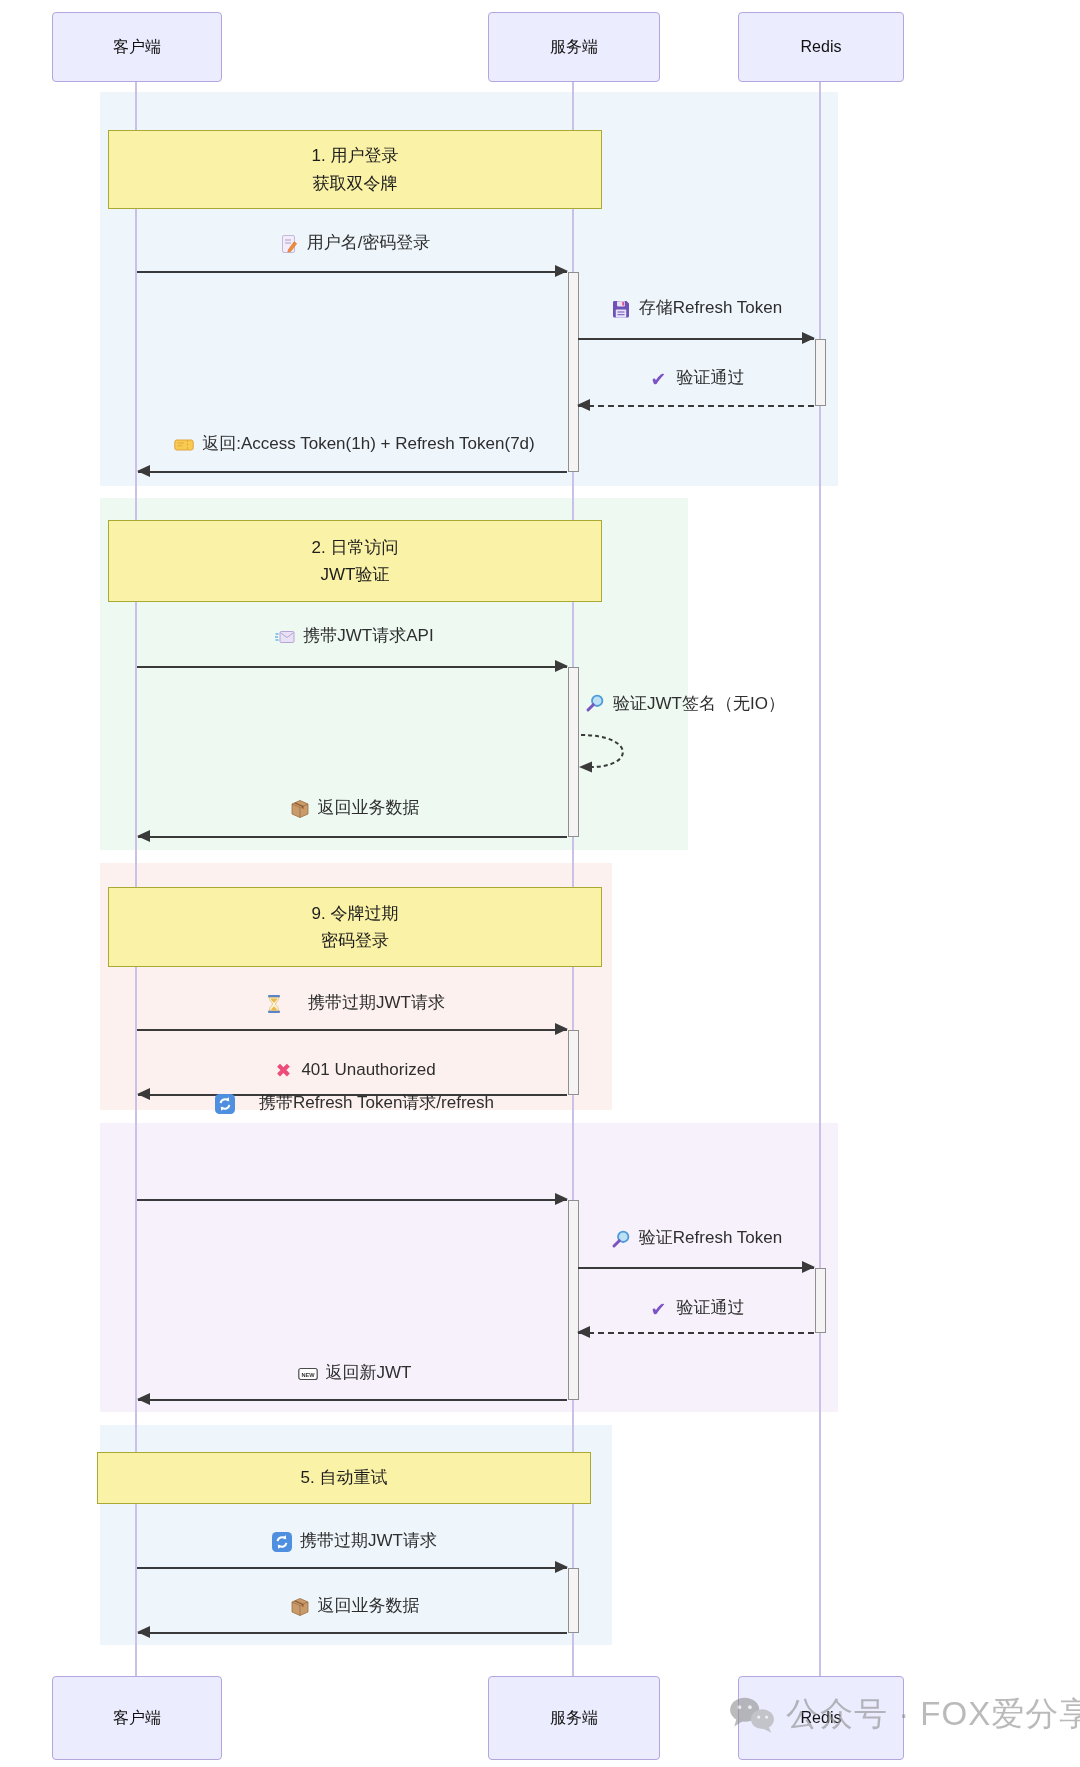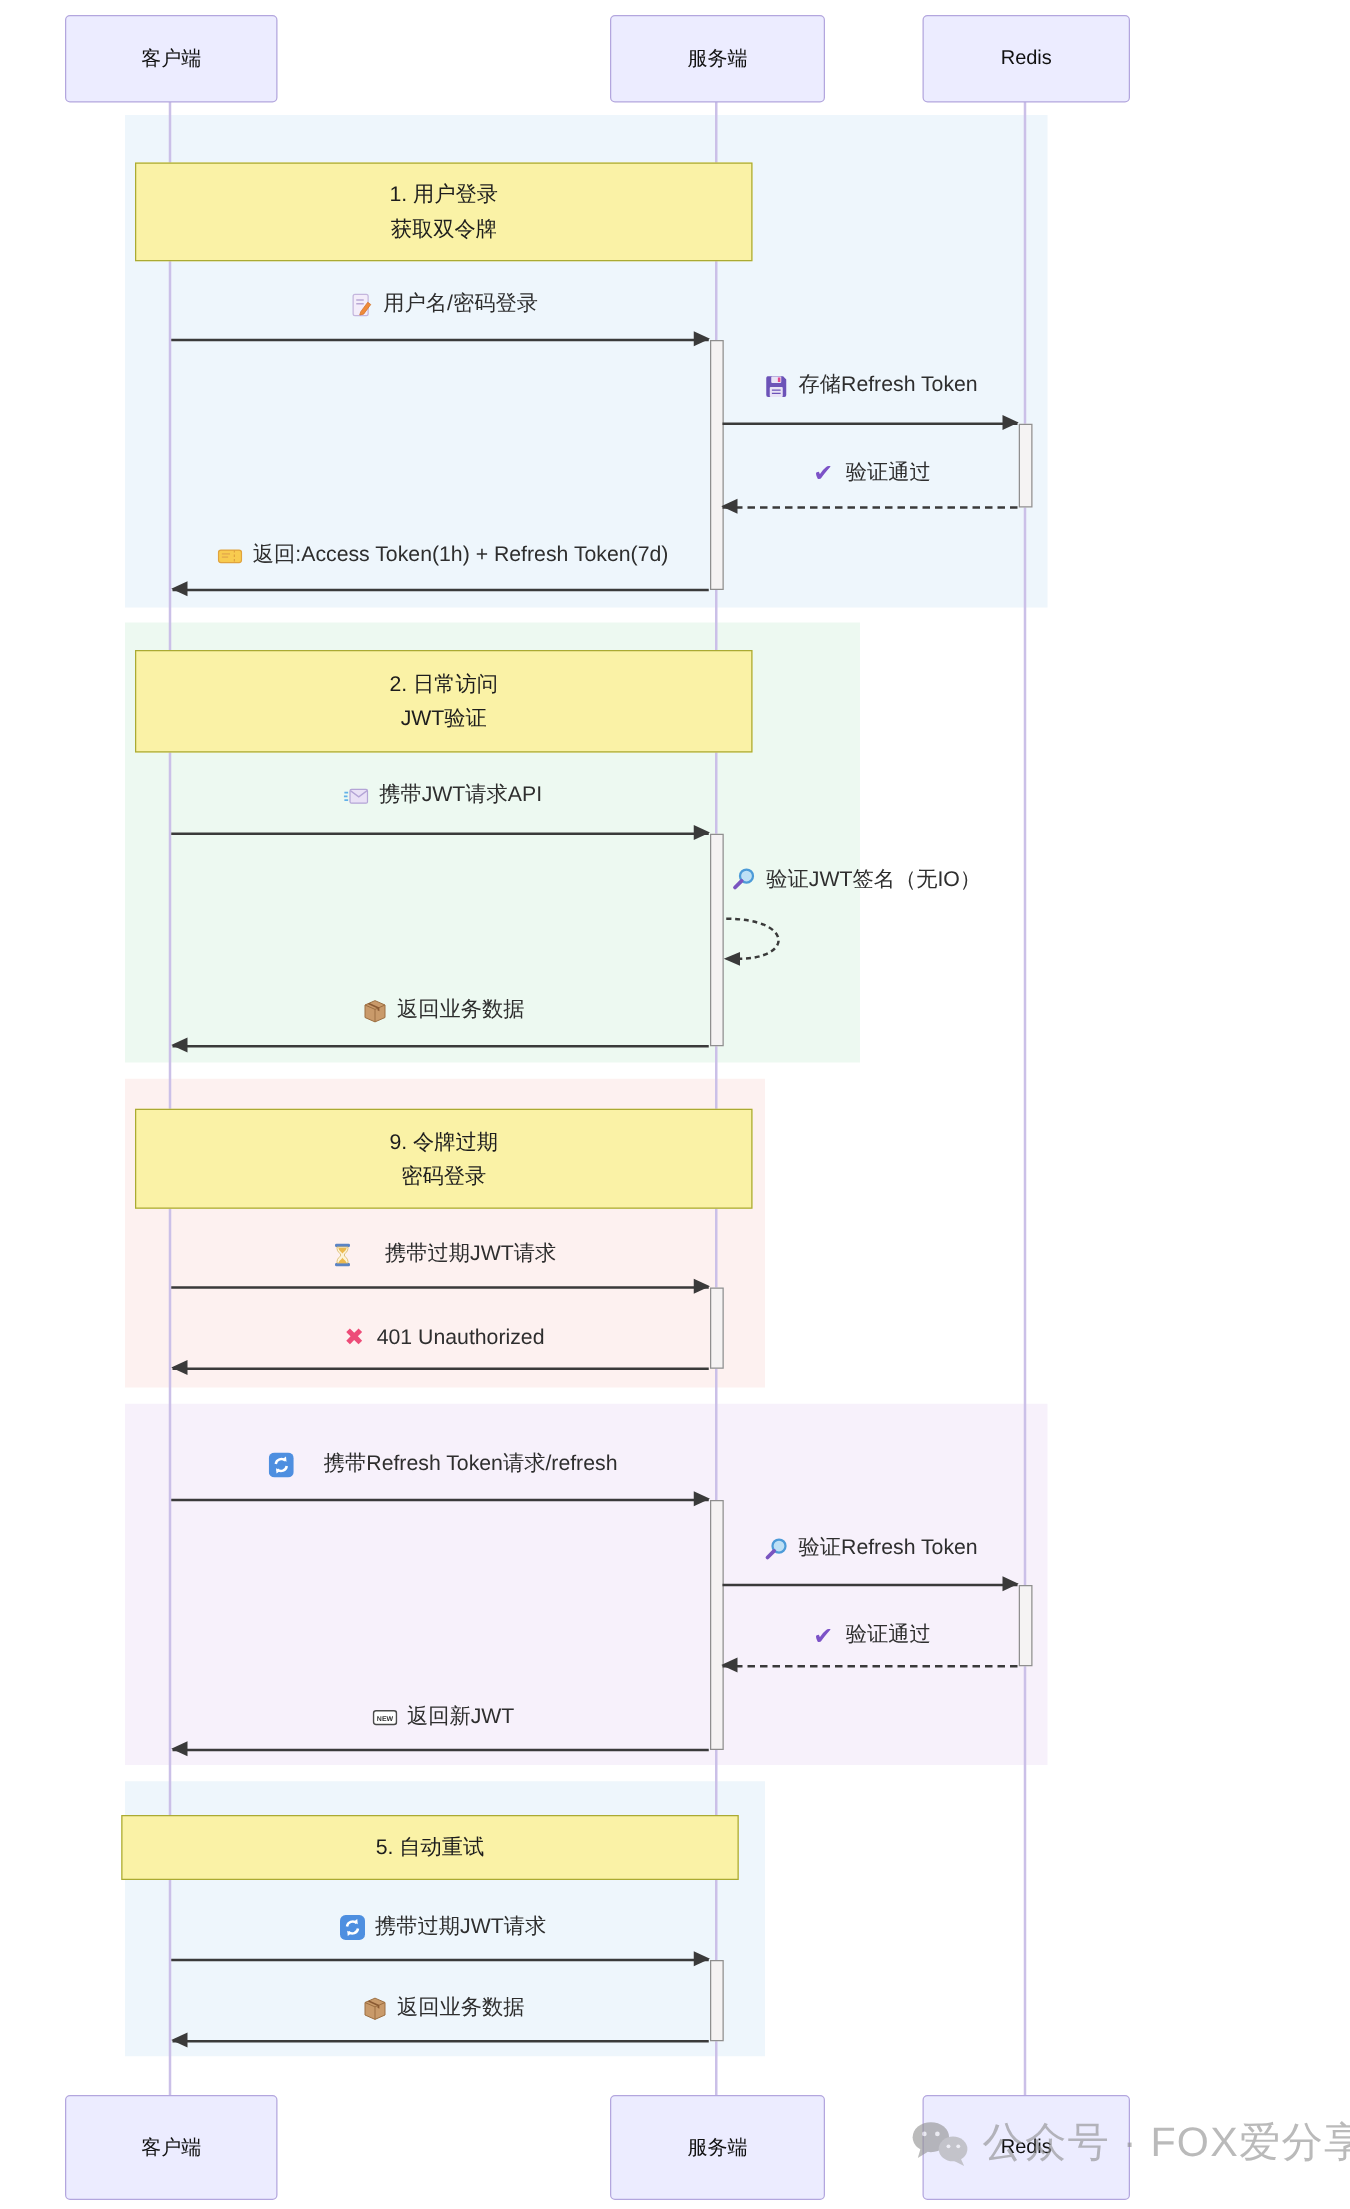--- a/index.html
+++ b/index.html
@@ -188,21 +188,21 @@
     <div class="msg center" style="left: 136px; top: 1056px; width: 437px;">
       <span class="ic">
         <span class="glyph glyph-cross">✖</span>
       </span>
       <span>401 Unauthorized</span>
     </div>
     <div class="arrow" style="left: 138px; top: 1095px; width: 429px;">
       <span class="shaft"></span>
       <span class="head left"></span>
     </div>
-    <div class="msg center" style="left: 136px; top: 1158px; width: 437px; gap: 24px;">
+    <div class="msg center" style="left: 136px; top: 1090px; width: 437px; gap: 24px;">
       <span class="ic">
         <svg viewBox="0 0 20 20">
           <rect width="20" height="20" rx="4.5" fill="#4e8fe0"></rect>
           <path d="M5.6 9.2 A4.6 4.6 0 0 1 13.2 6.4" fill="none" stroke="#fff" stroke-width="2"></path>
           <path d="M14.4 10.8 A4.6 4.6 0 0 1 6.8 13.6" fill="none" stroke="#fff" stroke-width="2"></path>
           <path d="M13.8 3.2 L14.2 7.4 L10.6 5.6 Z" fill="#fff"></path>
           <path d="M6.2 16.8 L5.8 12.6 L9.4 14.4 Z" fill="#fff"></path>
         </svg>
       </span>
       <span>携带Refresh Token请求/refresh</span>

